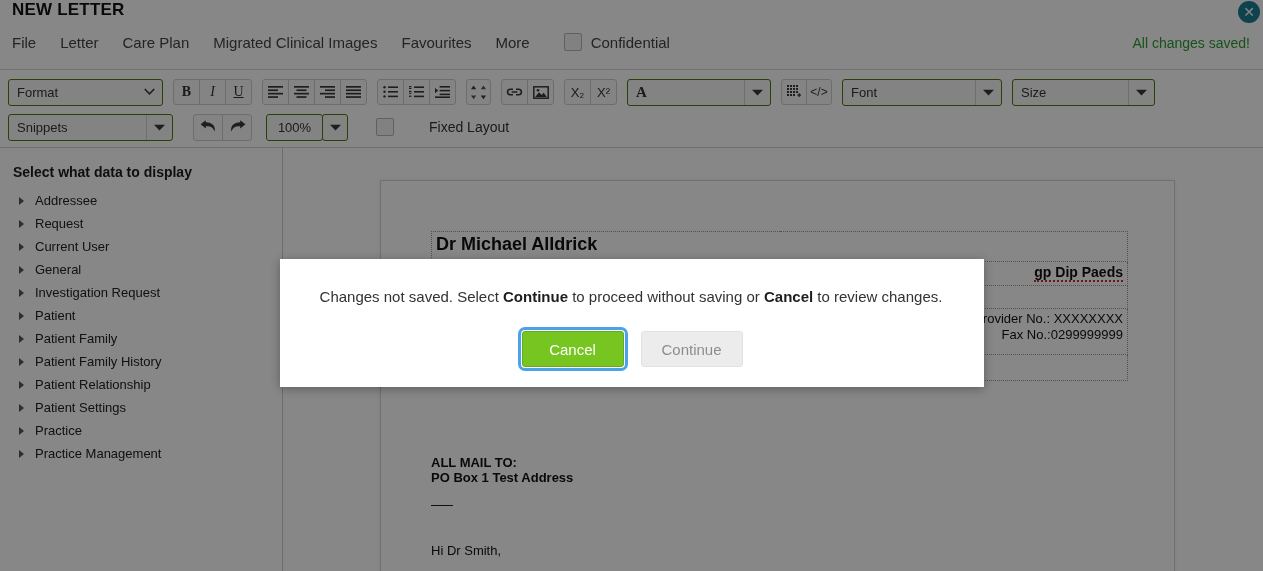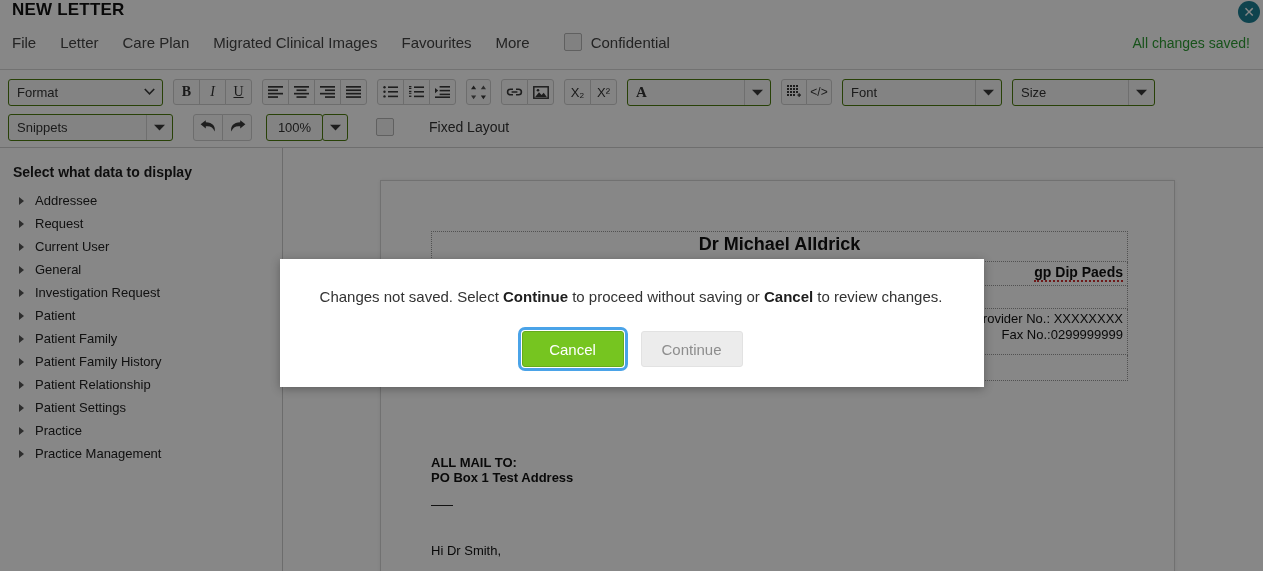--- a/index.html
+++ b/index.html
@@ -151,21 +151,21 @@
     position: absolute; left: 50px; top: 50px;
     width: 697px;
     border-collapse: collapse;
   }
   .doc-table td {
     border: 1px dotted #999;
     padding: 2px 4px;
     vertical-align: top;
   }
   .cell-title {
-    text-align: center; font-size: 18px; font-weight: bold;
+    text-align: left; font-size: 18px; font-weight: bold;
     color: #111; height: 30px;
   }
   .cell-qual {
     text-align: right; font-size: 14px; font-weight: bold; color: #111;
     height: 24px;
   }
   .spell { border-bottom: 2px dotted #d03030; }
   .cell-blank { height: 22px; }
   .cell-prov {
     text-align: right; font-size: 13px; color: #111;

